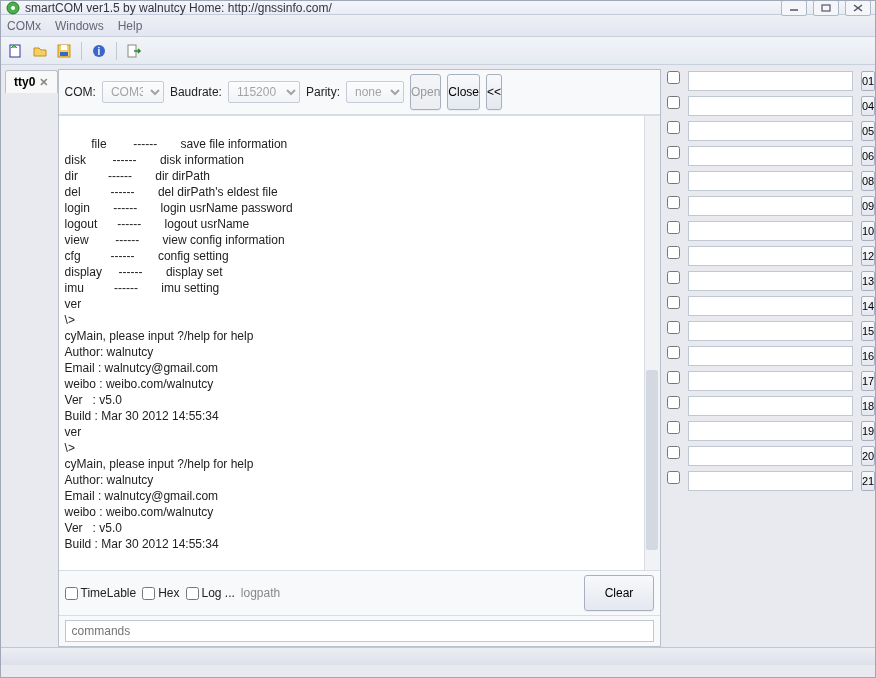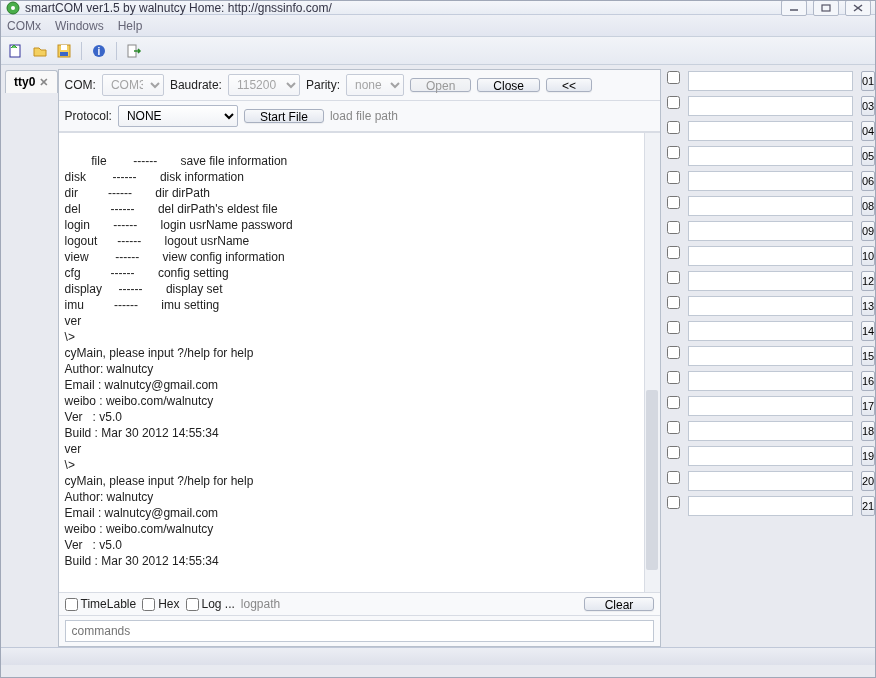--- a/index.html
+++ b/index.html
@@ -18,21 +18,21 @@
 .left-pane { width: 660px; display: flex; flex-direction: row; padding: 4px 0 0 4px; }
 .right-pane { flex: 1; display: flex; flex-direction: column; padding: 6px 6px 0 6px; gap: 3px; overflow: hidden; }
 .tab-row { display: flex; height: 24px; align-items: flex-end; }
 .tab { background: #f8f8f8; border: 1px solid #b8c0cc; border-bottom: none; border-top-left-radius: 3px; border-top-right-radius: 3px; padding: 4px 8px; font-size: 12px; display: flex; align-items: center; gap: 4px; font-weight: bold; }
 .tab-close { font-size: 11px; color: #888; }
 .content-box { border: 1px solid #b8c0cc; background: #f8f9fb; flex: 1; display: flex; flex-direction: column; }
 .row { display: flex; align-items: center; padding: 4px 6px; gap: 6px; font-size: 12px; border-bottom: 1px solid #d8dce4; }
 .row.nb { border-bottom: none; }
 label { font-size: 12px; color: #222; }
 .select, .combo, select { height: 22px; border: 1px solid #b0b8c8; background: linear-gradient(#fff,#f0f2f6); font-size: 12px; padding: 0 4px; border-radius: 2px; }
-.btn { height: 14px; padding: 0 15px; border: 1px solid #a8b0c0; background: linear-gradient(#f8f9fb,#e4e8f0); border-radius: 3px; font-size: 12px; cursor: pointer; box-shadow: 0 1px 1px rgba(0,0,0,.05); }
+.btn { height: 36px; padding: 0 0; border: 1px solid #a8b0c0; background: linear-gradient(#f8f9fb,#e4e8f0); border-radius: 3px; font-size: 12px; cursor: pointer; box-shadow: 0 1px 1px rgba(0,0,0,.05); }
 .btn.disabled { color: #999; background: linear-gradient(#f4f5f7,#eceef2); }
 .terminal { flex: 1; background: #fff; border-top: 1px solid #d8dce4; border-bottom: 1px solid #d8dce4; padding: 4px 6px; font-size: 12px; line-height: 16px; color: #222; white-space: pre; overflow: auto; position: relative; }
 .terminal-scroll { position: absolute; right: 0; top: 0; width: 16px; height: 100%; background: #f0f2f6; border-left: 1px solid #d8dce4; }
 .thumb { position: absolute; right: 2px; top: 56%; width: 12px; height: 180px; background: #d4d8e0; border-radius: 2px; }
 .cmd-input { width: 100%; height: 22px; border: 1px solid #c0c8d4; padding: 2px 6px; font-size: 12px; }
 .chk { display: inline-flex; align-items: center; gap: 3px; font-size: 12px; }
 .chk input { width: 13px; height: 13px; }
 .right-row { display: flex; align-items: flex-start; gap: 8px; height: 22px; }
 .right-row input[type=checkbox] { width: 13px; height: 13px; }
 .right-row input[type=text] { flex: 1; height: 20px; border: 1px solid #c0c8d4; background: #fff; font-size: 12px; padding: 0 4px; }
@@ -128,26 +128,20 @@
         <select class="select" style="width:62px" disabled=""><option>COM3</option></select>
         <label>Baudrate:</label>
         <select class="select" style="width:72px" disabled=""><option>115200</option></select>
         <label>Parity:</label>
         <select class="select" style="width:58px" disabled=""><option>none</option></select>
         <button class="btn disabled" disabled="">Open</button>
         <button class="btn">Close</button>
         <button class="btn">&lt;&lt;</button>
       </div>
 
-      <div class="row">
-        <label>Protocol:</label>
-        <select class="select" style="width:120px"><option>NONE</option></select>
-        <button class="btn">Start File</button>
-        <span class="lbl-muted">load file path</span>
-      </div>
 
       <div class="terminal">
         <span>file        ------       save file information
 disk        ------       disk information
 dir         ------       dir dirPath
 del         ------       del dirPath's eldest file
 login       ------       login usrName password
 logout      ------       logout usrName
 view        ------       view config information
 cfg         ------       config setting
@@ -201,25 +195,20 @@
 
   <div class="right-pane" id="quick-pane">
       <div class="right-row">
         <input type="checkbox" style="">
         <input type="text" style="">
         <div class="num-btn">01</div>
       </div>
       <div class="right-row">
         <input type="checkbox" style="">
         <input type="text" style="">
-        <div class="num-btn">03</div>
-      </div>
-      <div class="right-row">
-        <input type="checkbox" style="">
-        <input type="text" style="">
         <div class="num-btn">04</div>
       </div>
       <div class="right-row">
         <input type="checkbox" style="">
         <input type="text" style="">
         <div class="num-btn">05</div>
       </div>
       <div class="right-row">
         <input type="checkbox" style="">
         <input type="text" style="">

